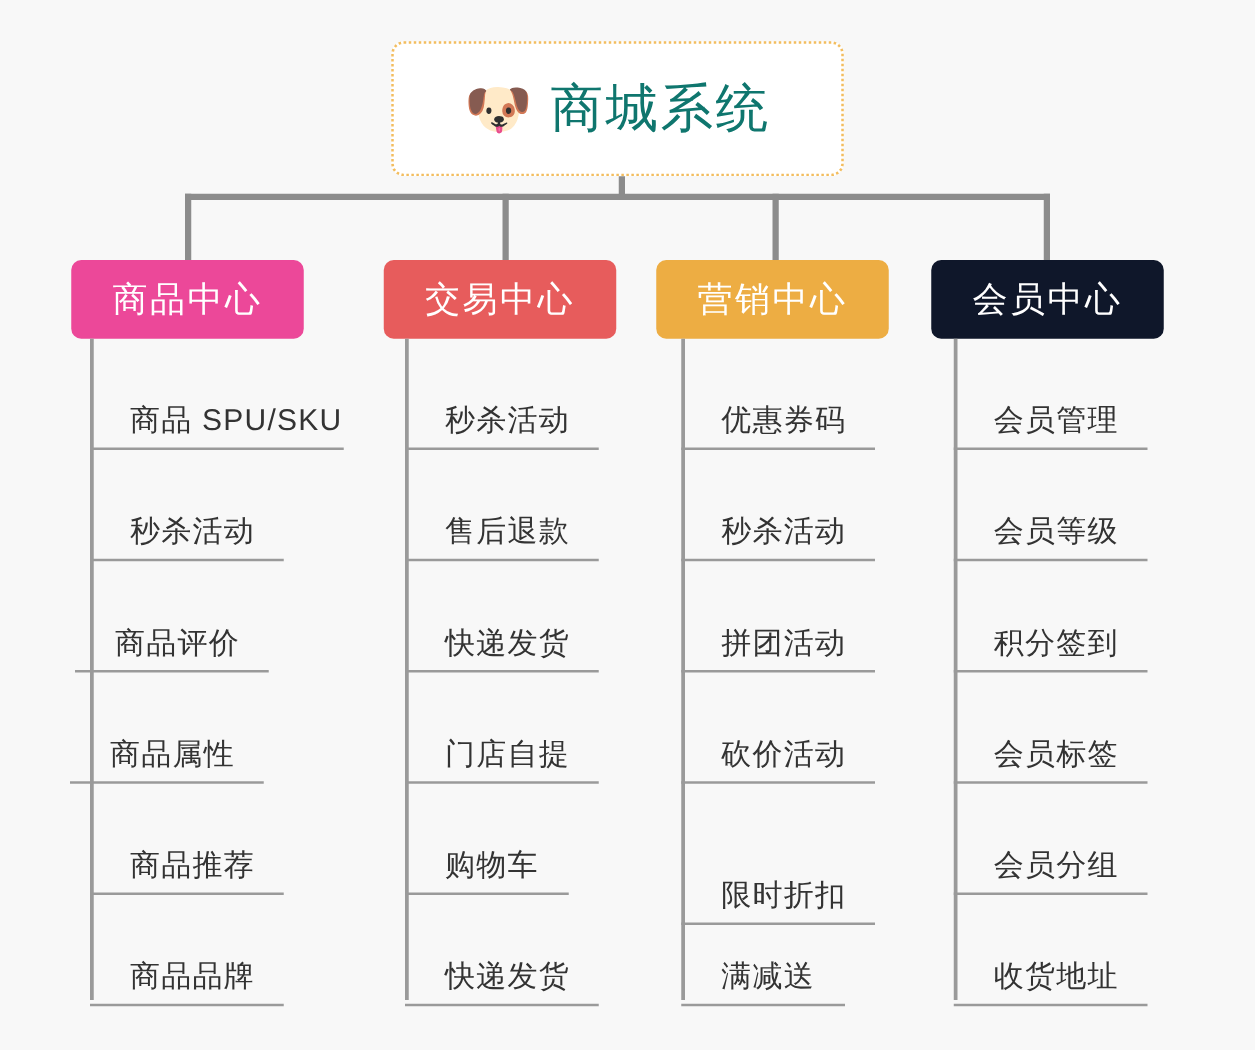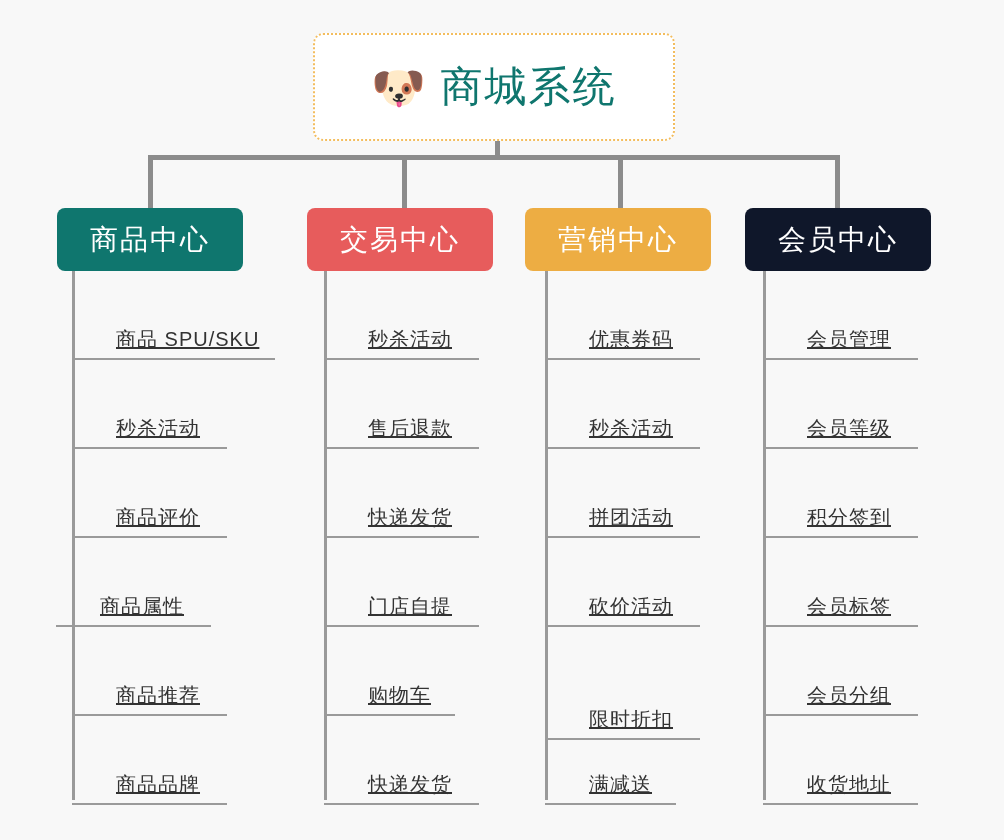--- a/index.html
+++ b/index.html
@@ -84,58 +84,57 @@
   .leaf {
     position: absolute;
     height: 89px;
     box-sizing: border-box;
     border-bottom: 2px solid #9a9a9a;
     display: flex;
     align-items: flex-end;
     white-space: nowrap;
   }
   .leaf-label {
-    font-size: 20px;
+    font-size: 24px;
     color: #333333;
     line-height: 1;
     padding-bottom: 9px;
-    padding-left: 44px;
+    padding-left: 32px;
     letter-spacing: 1px;
-    text-decoration: underline;
   }
 </style>
 </head>
 <body>
 
 <div id="stage">
 
   <div class="root-node">
     <span class="root-emoji">🐶</span>
     <span class="root-title">商城系统</span>
   </div>
 
   <div class="conn conn-v" style="left:495px; top:141px; height:19px;"></div>
   <div class="conn conn-h" style="left:148px; top:155px; width:692px;"></div>
   <div class="conn conn-v" style="left:148px; top:155px; height:55px;"></div>
   <div class="conn conn-v" style="left:402px; top:155px; height:55px;"></div>
   <div class="conn conn-v" style="left:618px; top:155px; height:55px;"></div>
   <div class="conn conn-v" style="left:835px; top:155px; height:55px;"></div>
 
   <div class="column" style="left:0px;">
-    <div class="cat-box" style="left:57px; width:186px; background:#0f766e;">
+    <div class="cat-box" style="left:57px; width:186px; background:#ec4899;">
       <span>商品中心</span>
     </div>
     <div class="trunk" style="left:72px; top:63px; height:529px;"></div>
     <div class="leaf" style="left:72px; top:63px; width:203px;">
       <span class="leaf-label">商品 SPU/SKU</span>
     </div>
     <div class="leaf" style="left:72px; top:152px; width:155px;">
       <span class="leaf-label">秒杀活动</span>
     </div>
-    <div class="leaf" style="left:72px; top:241px; width:155px;">
+    <div class="leaf" style="left:60px; top:241px; width:155px;">
       <span class="leaf-label">商品评价</span>
     </div>
     <div class="leaf" style="left:56px; top:330px; width:155px;">
       <span class="leaf-label">商品属性</span>
     </div>
     <div class="leaf" style="left:72px; top:419px; width:155px;">
       <span class="leaf-label">商品推荐</span>
     </div>
     <div class="leaf" style="left:72px; top:508px; width:155px;">
       <span class="leaf-label">商品品牌</span>

